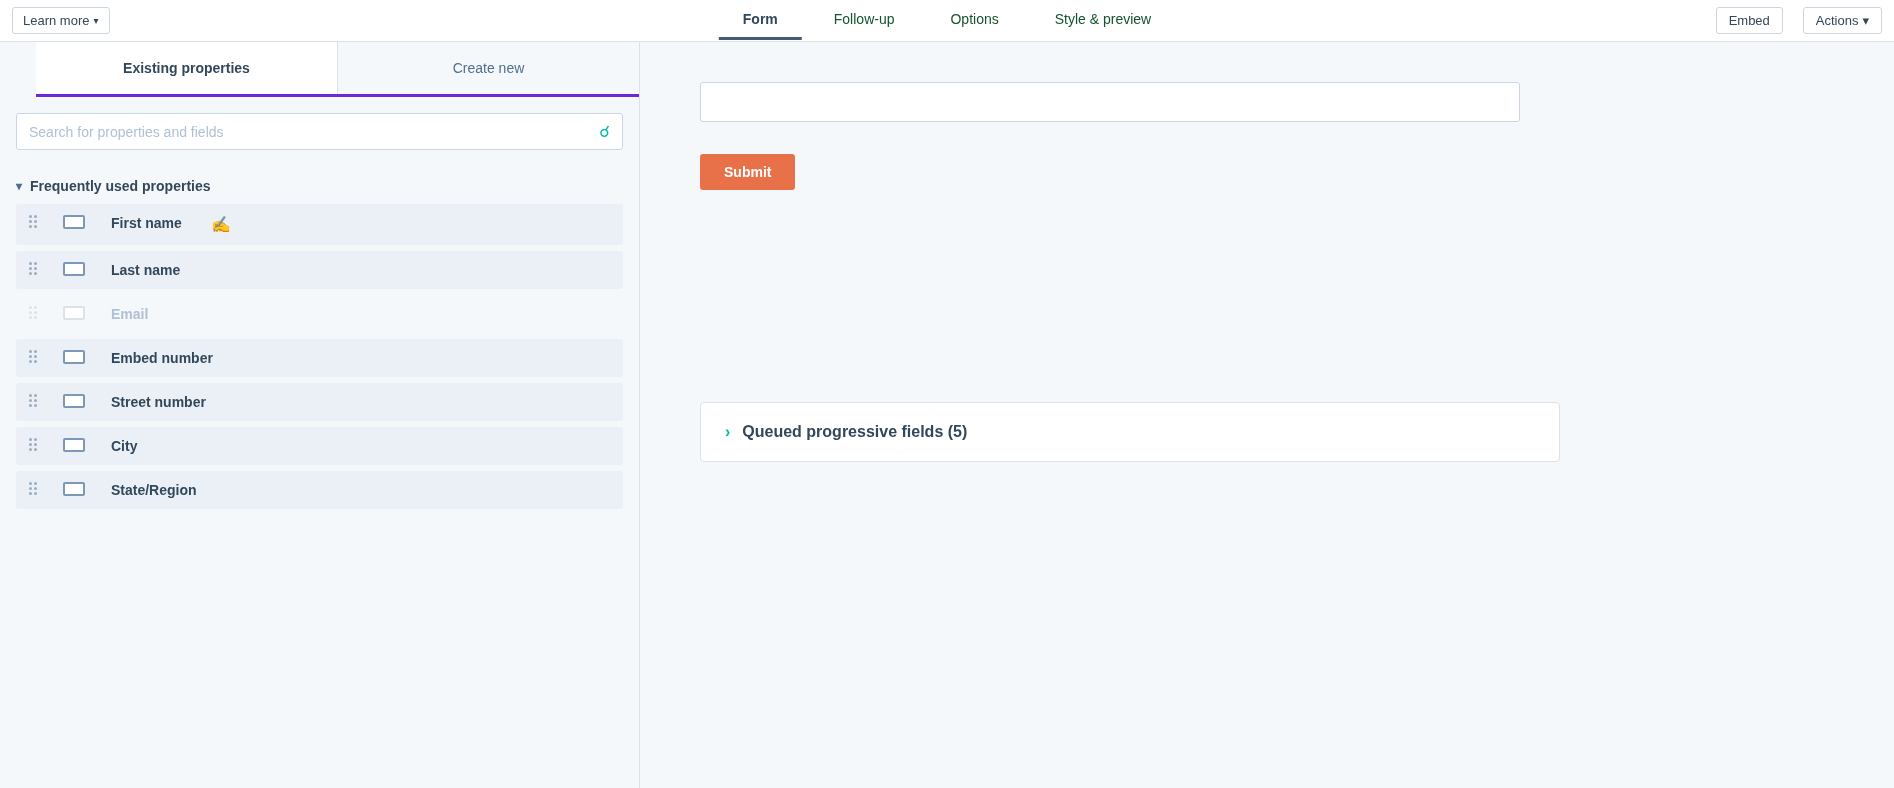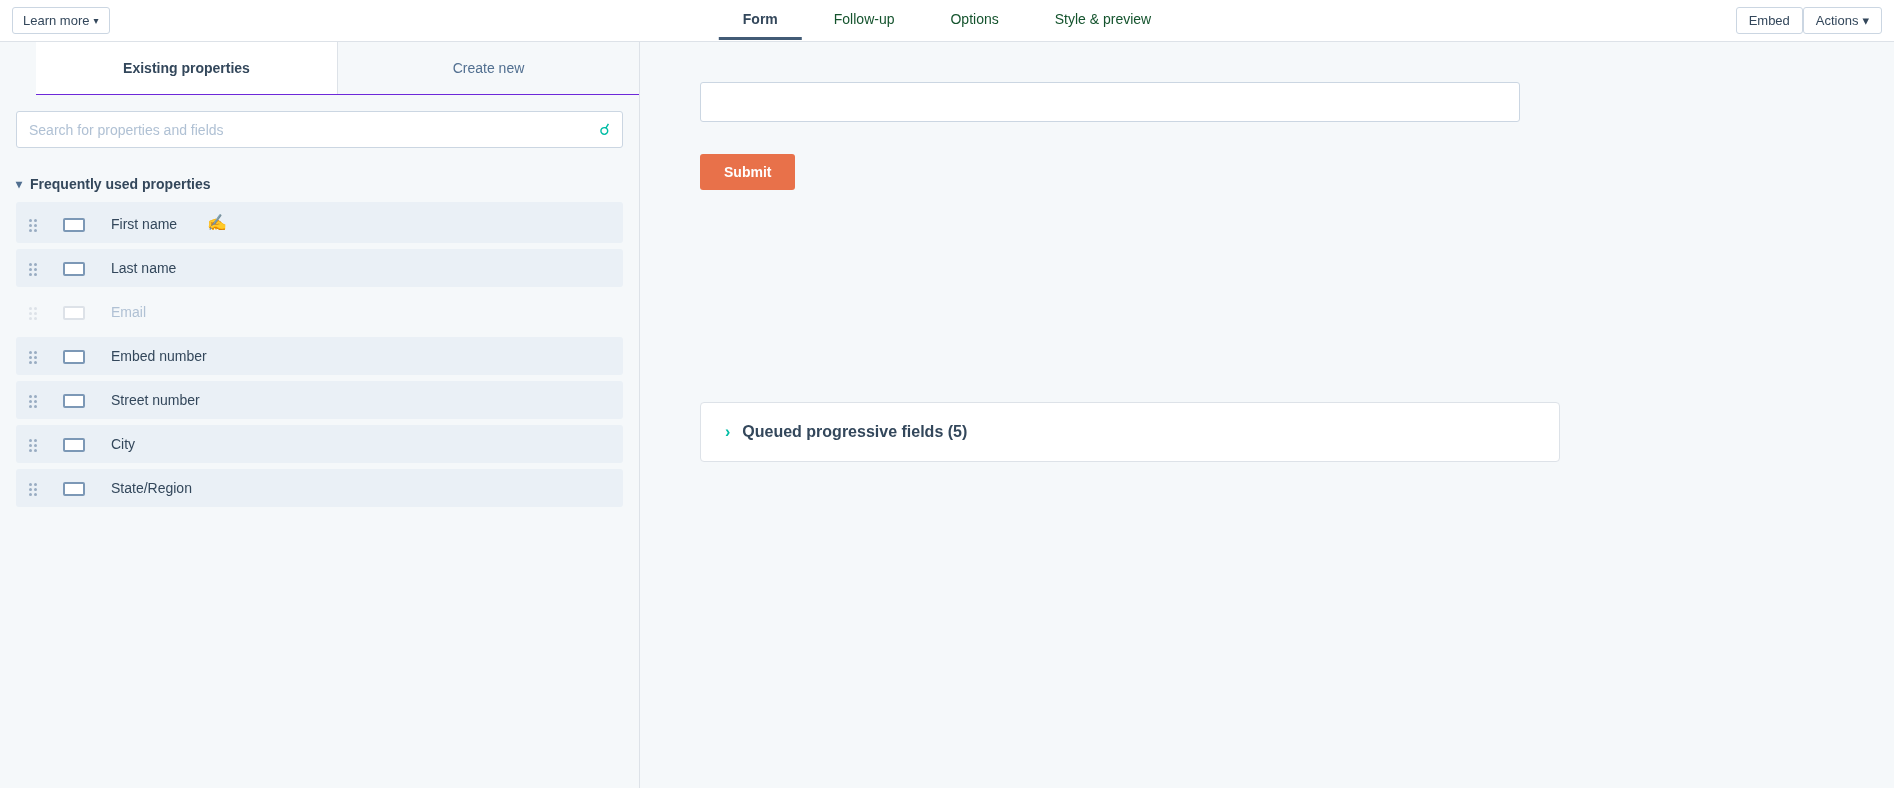--- a/index.html
+++ b/index.html
@@ -44,21 +44,21 @@
       text-decoration: none;
     }
     .nav-tab.active {
       color: #33475b;
       border-bottom: 3px solid #425b76;
       font-weight: 600;
     }
     .top-nav-right {
       margin-left: auto;
       display: flex;
-      gap: 0;
+      gap: 20px;
     }
     .top-btn {
       border: 1px solid #cbd6e2;
       background: #fff;
       border-radius: 3px;
       padding: 5px 12px;
       font-size: 13px;
       color: #33475b;
       cursor: pointer;
       display: flex;
@@ -79,21 +79,21 @@
       border-right: 1px solid #dde2e8;
       display: flex;
       flex-direction: column;
       overflow: hidden;
     }
 
     
     .panel-tabs {
       display: flex;
       background: #fff;
-      border-bottom: 1px solid #6d28d9;
+      border-bottom: 3px solid #6d28d9;
       margin-left: 36px;
     }
     .panel-tab {
       flex: 1;
       padding: 18px 16px;
       text-align: center;
       font-size: 14px;
       color: #516f90;
       cursor: pointer;
       background: #f5f8fa;
@@ -146,28 +146,29 @@
       padding: 12px 0 10px;
       font-size: 14px;
       font-weight: 600;
       color: #33475b;
       cursor: pointer;
     }
     .section-header .chevron-icon { color: #516f90; font-size: 12px; }
 
     .property-item {
       display: flex;
-      align-items: flex-end;
+      align-items: flex-start;
       gap: 26px;
       padding: 10px 12px;
       margin-bottom: 6px;
       background: #eaf0f6;
       border-radius: 3px;
       cursor: grab;
       border: 1px solid transparent;
+      font-weight: bold;
     }
     .property-item.dimmed { background: transparent; color: #b0c1d4; }
     .property-item.dimmed .drag-handle { color: #dde2e8; }
     .property-item.dimmed .field-icon { border-color: #dde2e8; }
     .property-item.dimmed .prop-name { color: #b0c1d4; }
 
     .drag-handle {
       color: #99acc2;
       font-size: 14px;
       display: flex;

